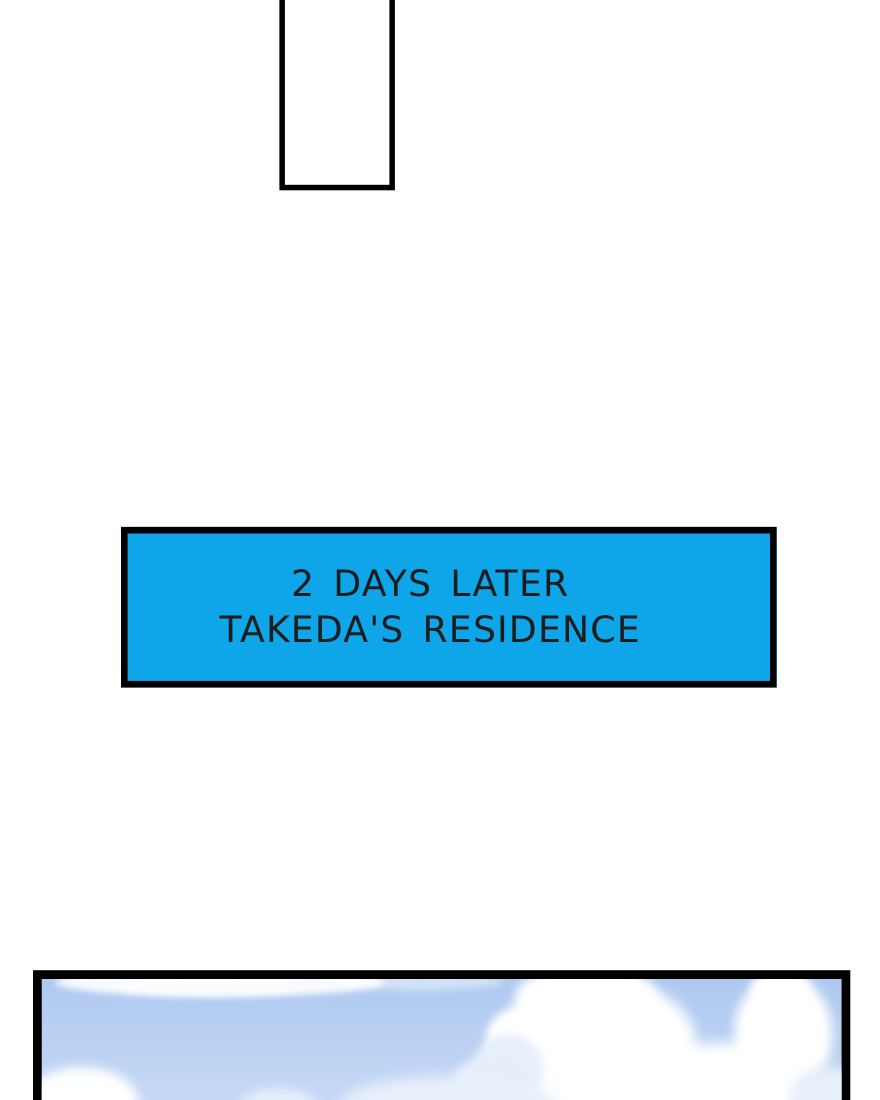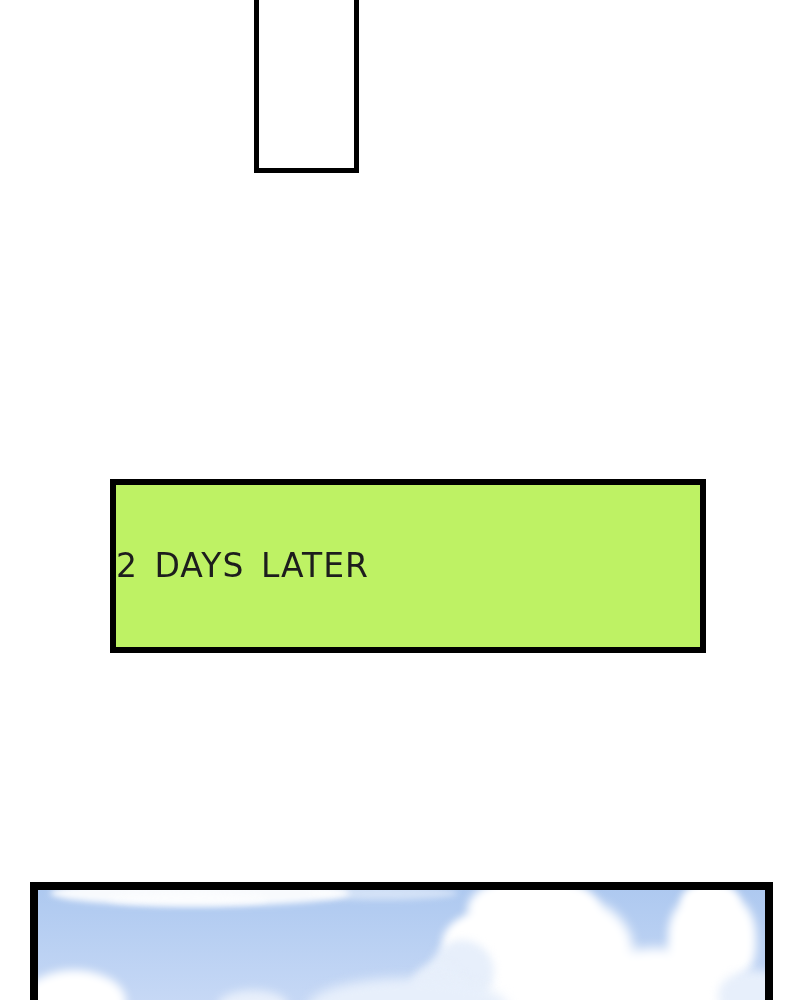--- a/index.html
+++ b/index.html
@@ -18,23 +18,23 @@
     background:var(--page-bg);
     font-family:"DejaVu Sans", sans-serif;
   }
   
   .top-panel{
     position:absolute;left:254px;top:-30px;width:105px;height:203px;
     border:5px solid var(--panel-border);background:#ffffff;
   }
   
   .caption-box{
-    position:absolute;left:110px;top:479px;width:596px;height:174px;
-    border:6px solid var(--panel-border);background:#bef264;
-    display:flex;flex-direction:column;justify-content:center;align-items:flex-start;
+    position:absolute;left:110px;top:479px;width:596px;height:146px;
+    border:6px solid var(--panel-border);background:#0ea5e9;
+    display:flex;flex-direction:column;justify-content:center;align-items:center;
     padding-right:34px;
   }
   .caption-box .line{
     font-size:33px;line-height:42px;letter-spacing:1px;word-spacing:5px;
     color:var(--text-color);white-space:nowrap;
   }
   
   .sky-panel{
     position:absolute;left:30px;top:882px;width:743px;height:140px;
     border:8px solid var(--panel-border);
@@ -65,20 +65,21 @@
 </style>
 </head>
 <body>
 
 <div class="page">
 
   <div class="top-panel"></div>
 
   <div class="caption-box">
     <div class="line">2 DAYS LATER</div>
+    <div class="line">TAKEDA'S RESIDENCE</div>
   </div>
 
   <div class="sky-panel">
     <div class="cloud c-white  c-blur3 wisp-a"></div>
     <div class="cloud c-white  c-blur3 wisp-a2"></div>
     <div class="cloud c-white  c-blur3 wisp-b"></div>
     <div class="cloud c-white  c-blur5 mass-top"></div>
     <div class="cloud c-white  c-blur6 mass-core"></div>
     <div class="cloud c-white  c-blur4 mass-lump1"></div>
     <div class="cloud c-shadow c-blur4 mass-lump2"></div>

